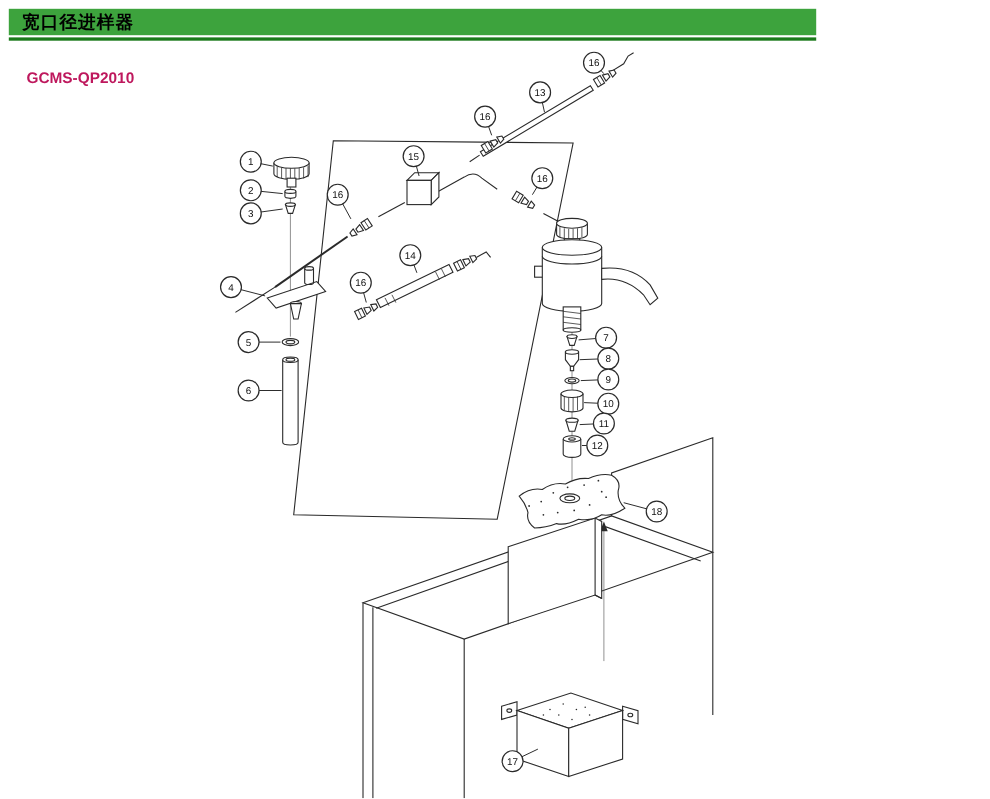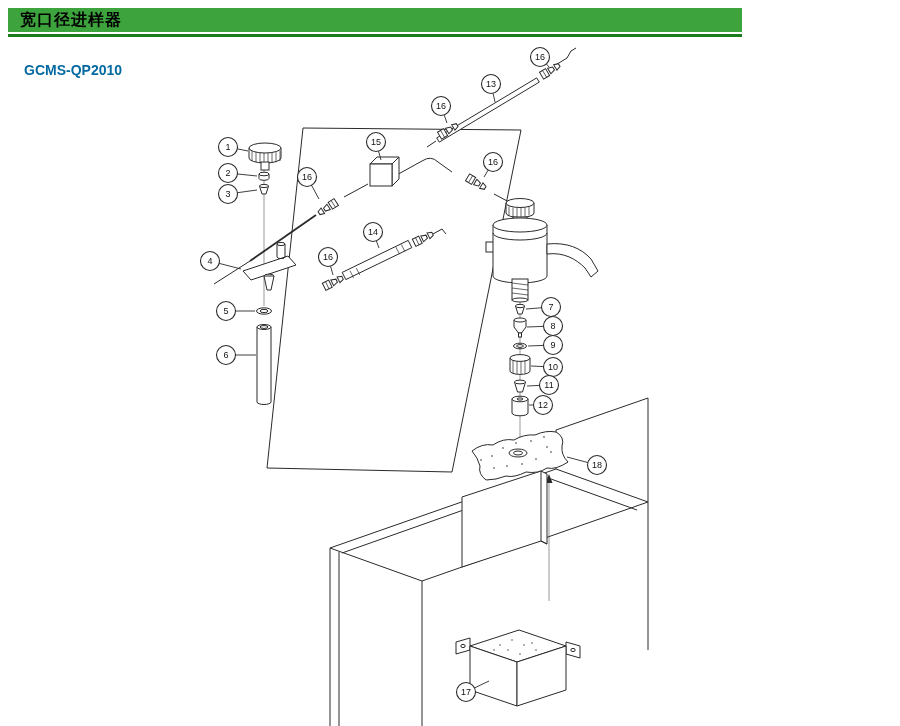--- a/index.html
+++ b/index.html
@@ -2,21 +2,21 @@
 <html><head>
 <meta charset="utf-8">
 <style>
   html,body{margin:0;padding:0;background:#fff;}
   .page{position:relative;width:742px;height:726px;background:#fff;overflow:hidden;
         font-family:"Liberation Sans",sans-serif;}
   .header-bar{position:absolute;left:8px;top:8px;width:884px;height:24px;
         display:flex;align-items:center;padding-left:12px;box-sizing:border-box;
         font-weight:bold;font-size:16px;color:#000;letter-spacing:1px;}
   .header-rule{position:absolute;left:8px;top:34px;width:884px;height:3px;}
-  .model-label{position:absolute;left:24px;top:62px;font-weight:bold;font-size:14px;color:#0369a1;}
+  .model-label{position:absolute;left:24px;top:62px;font-weight:bold;font-size:14px;color:#be185d;}
   #diagram-svg{position:absolute;left:0;top:0;}
   .ln{fill:none;stroke:#2a2a2a;stroke-width:1;}
   .wh{fill:#fff;stroke:#2a2a2a;stroke-width:1;}
   .thin{fill:none;stroke:#555;stroke-width:0.6;}
   .tick{fill:none;stroke:#2a2a2a;stroke-width:0.7;}
   .needle{fill:none;stroke:#2a2a2a;}
   .leader{stroke:#2a2a2a;stroke-width:0.9;}
   .balloon{fill:#fff;stroke:#2a2a2a;stroke-width:1.1;}
   .balloon-num{font-family:"Liberation Sans",sans-serif;font-size:9px;fill:#111;}
   .dot{fill:#2a2a2a;stroke:none;}

